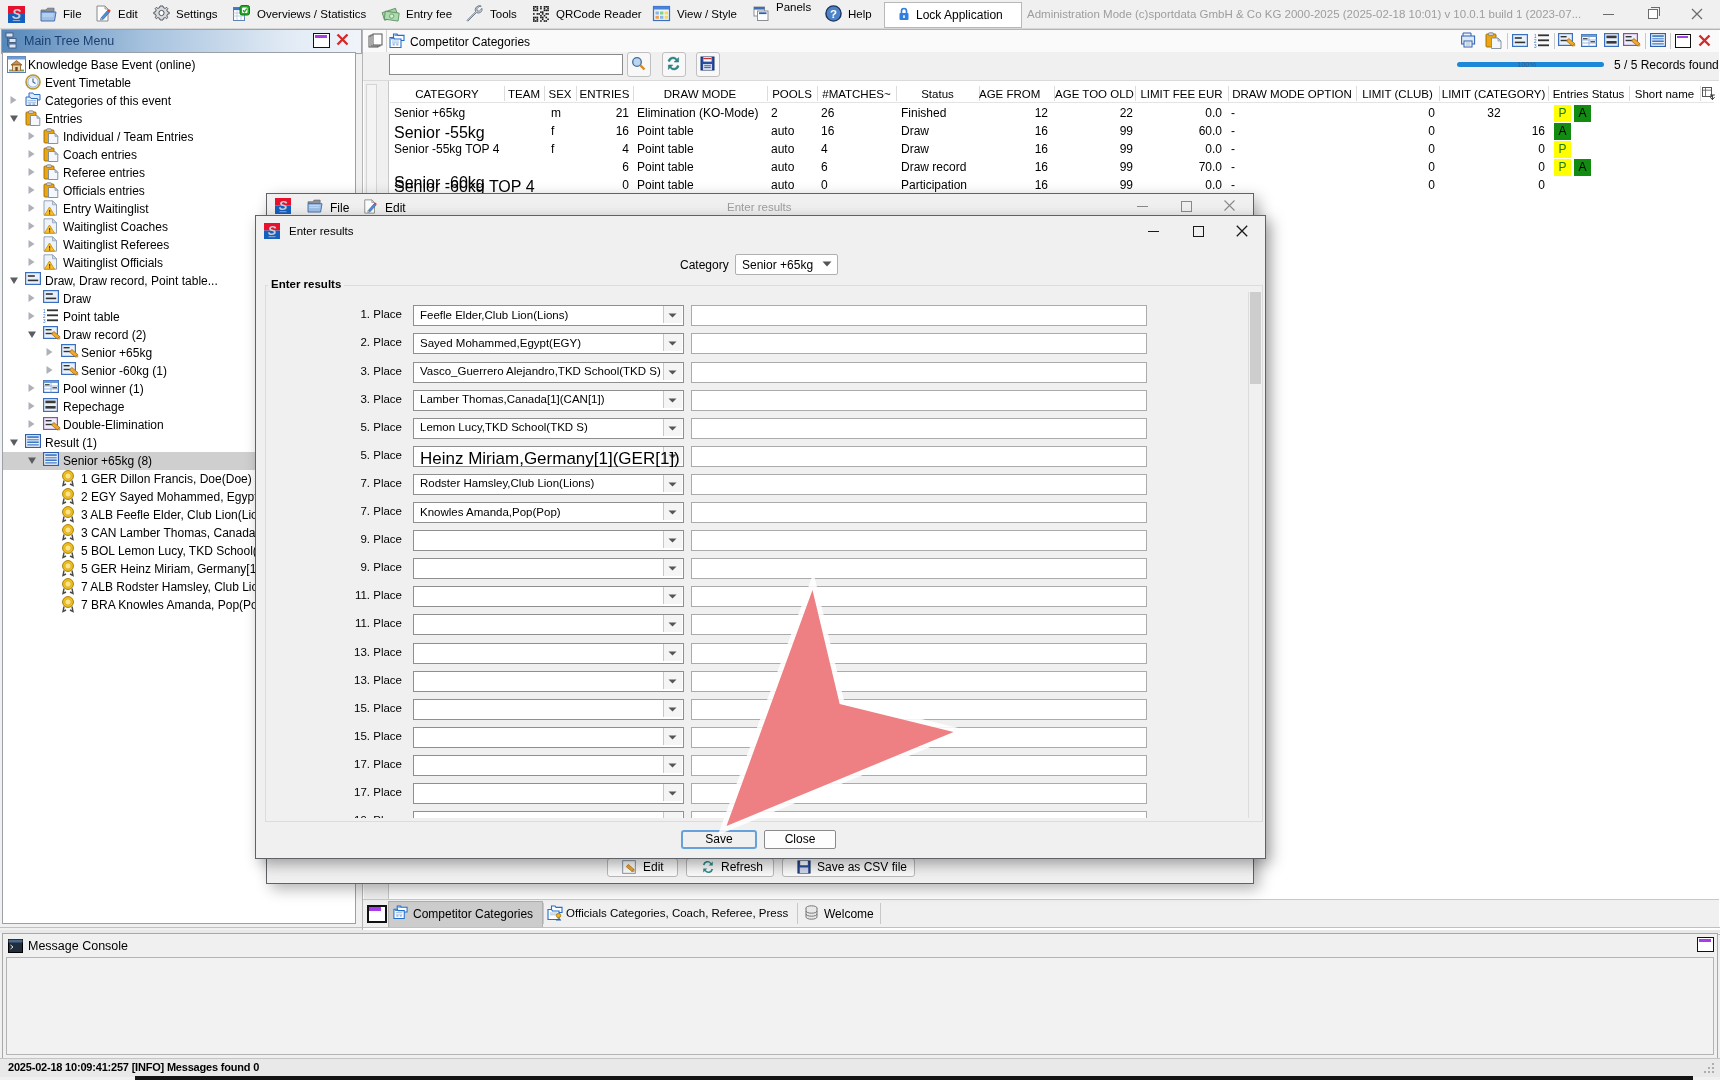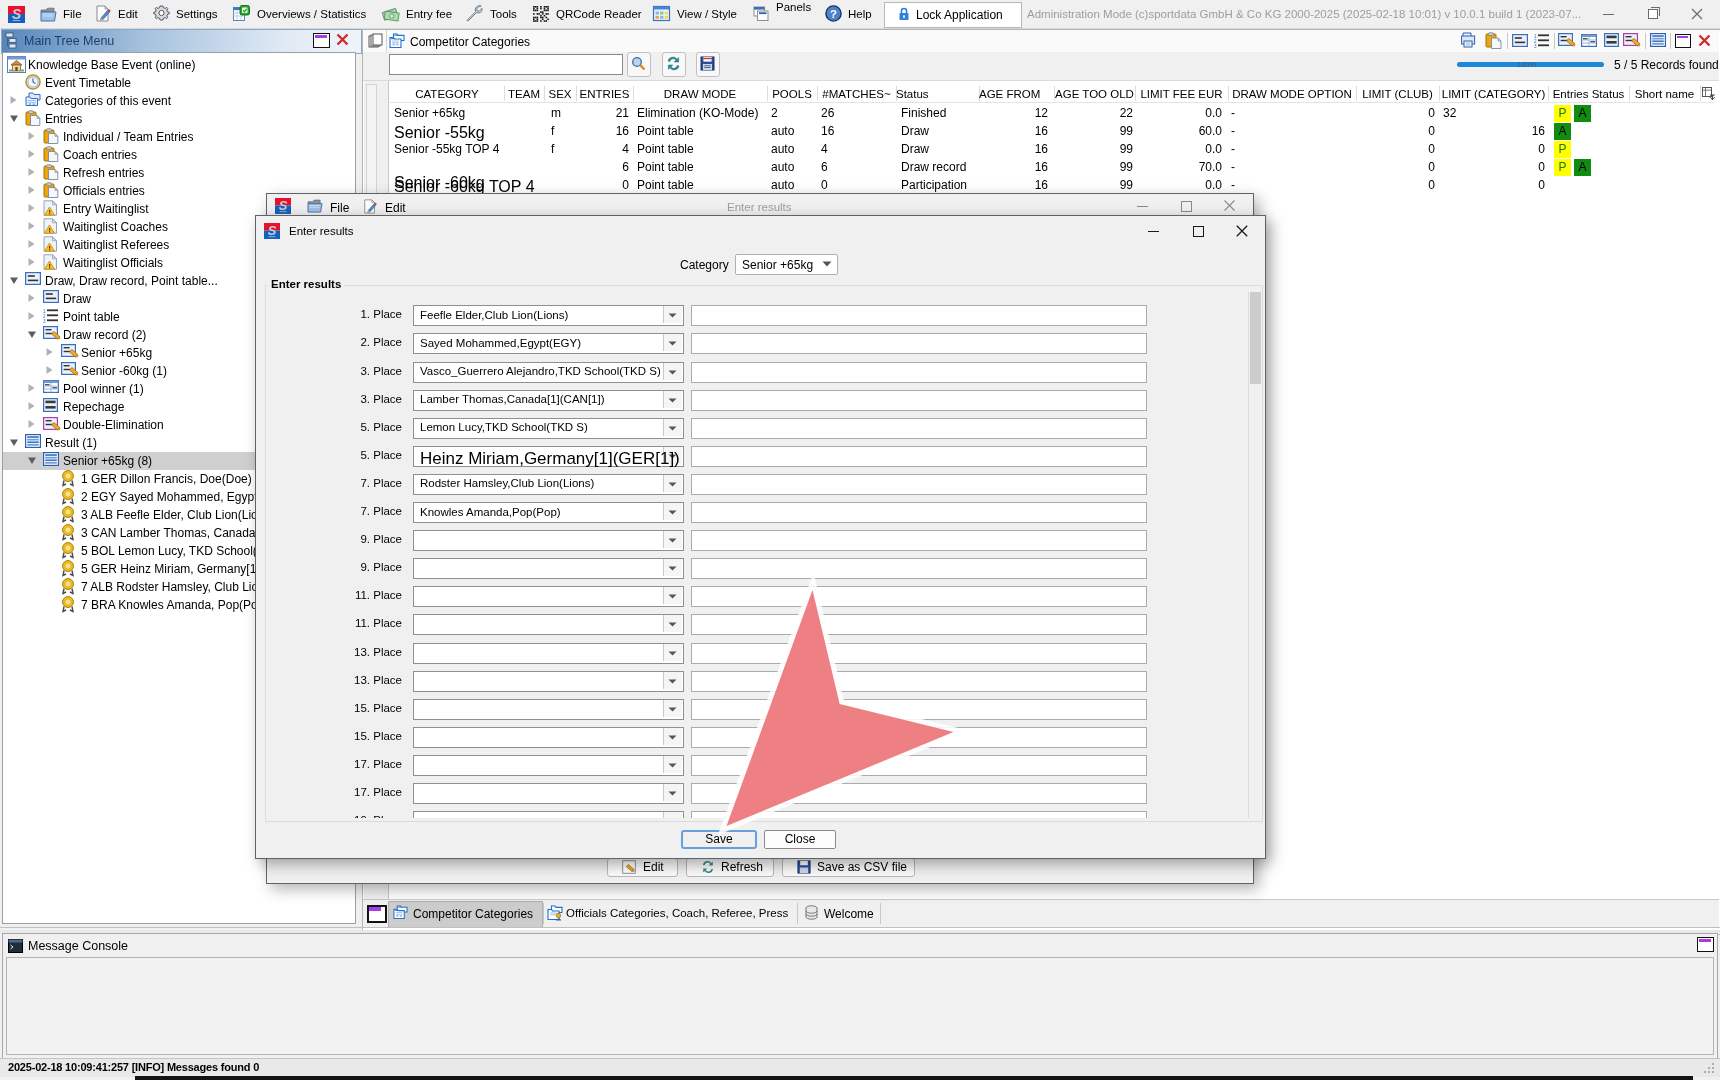--- a/index.html
+++ b/index.html
@@ -218,21 +218,21 @@
 <div class="txt" style="left:63px;top:147.5px;font-size:12px">Coach entries</div>
 <svg class="ab" style="left:27px;top:167px" width="9" height="10" viewBox="0 0 9 10">
     <path d="M1.5 1 L7.5 5 L1.5 9 Z" fill="#aeb2b8"></path>
   </svg>
 <svg class="ab" style="left:43px;top:164px" width="16" height="16" viewBox="0 0 16 16">
 <rect x="1" y="2" width="10" height="13" rx="1" fill="#eda612" stroke="#9a6a00" stroke-width="0.9"></rect>
 <rect x="3.6" y="0.8" width="4.8" height="2.8" rx="0.8" fill="#d0d0d0" stroke="#7a7a7a" stroke-width="0.8"></rect>
 <path d="M5.5 5.5 L12 5.5 L14.8 8.3 L14.8 15.5 L5.5 15.5 Z" fill="#f4f7fb" stroke="#7a8a9a" stroke-width="0.9"></path>
 <path d="M12 5.5 L12 8.3 L14.8 8.3 Z" fill="#d8e2ec" stroke="#7a8a9a" stroke-width="0.7"></path>
 </svg>
-<div class="txt" style="left:63px;top:165.5px;font-size:12px">Refresh entries</div>
+<div class="txt" style="left:63px;top:165.5px;font-size:12px">Referee entries</div>
 <svg class="ab" style="left:27px;top:185px" width="9" height="10" viewBox="0 0 9 10">
     <path d="M1.5 1 L7.5 5 L1.5 9 Z" fill="#aeb2b8"></path>
   </svg>
 <svg class="ab" style="left:43px;top:182px" width="16" height="16" viewBox="0 0 16 16">
 <rect x="1" y="2" width="10" height="13" rx="1" fill="#eda612" stroke="#9a6a00" stroke-width="0.9"></rect>
 <rect x="3.6" y="0.8" width="4.8" height="2.8" rx="0.8" fill="#d0d0d0" stroke="#7a7a7a" stroke-width="0.8"></rect>
 <path d="M5.5 5.5 L12 5.5 L14.8 8.3 L14.8 15.5 L5.5 15.5 Z" fill="#f4f7fb" stroke="#7a8a9a" stroke-width="0.9"></path>
 <path d="M12 5.5 L12 8.3 L14.8 8.3 Z" fill="#d8e2ec" stroke="#7a8a9a" stroke-width="0.7"></path>
 </svg>
 <div class="txt" style="left:63px;top:183.5px;font-size:12px">Officials entries</div>
@@ -576,21 +576,21 @@
 <div class="txt" style="left:544px;top:88px;width:32px;text-align:center;font-size:11.5px">SEX</div>
 <div class="ab" style="left:576px;top:86px;width:1px;height:15px;background:#dcdcdc"></div>
 <div class="txt" style="left:576px;top:88px;width:57px;text-align:center;font-size:11.5px">ENTRIES</div>
 <div class="ab" style="left:633px;top:86px;width:1px;height:15px;background:#dcdcdc"></div>
 <div class="txt" style="left:633px;top:88px;width:134px;text-align:center;font-size:11.5px">DRAW MODE</div>
 <div class="ab" style="left:767px;top:86px;width:1px;height:15px;background:#dcdcdc"></div>
 <div class="txt" style="left:767px;top:88px;width:50px;text-align:center;font-size:11.5px">POOLS</div>
 <div class="ab" style="left:817px;top:86px;width:1px;height:15px;background:#dcdcdc"></div>
 <div class="txt" style="left:817px;top:88px;width:79px;text-align:center;font-size:11.5px">#MATCHES~</div>
 <div class="ab" style="left:896px;top:86px;width:1px;height:15px;background:#dcdcdc"></div>
-<div class="txt" style="left:896px;top:88px;width:83px;font-size:11.5px">Status</div>
+<div class="txt" style="left:896px;top:88px;width:83px;text-align:center;font-size:11.5px">Status</div>
 <div class="ab" style="left:979px;top:86px;width:1px;height:15px;background:#dcdcdc"></div>
 <div class="txt" style="left:979px;top:88px;width:75px;text-align:left;font-size:11.5px">AGE FROM</div>
 <div class="ab" style="left:1054px;top:86px;width:1px;height:15px;background:#dcdcdc"></div>
 <div class="txt" style="left:1054px;top:88px;width:81px;text-align:center;font-size:11.5px">AGE TOO OLD</div>
 <div class="ab" style="left:1135px;top:86px;width:1px;height:15px;background:#dcdcdc"></div>
 <div class="txt" style="left:1135px;top:88px;width:93px;text-align:center;font-size:11.5px">LIMIT FEE EUR</div>
 <div class="ab" style="left:1228px;top:86px;width:1px;height:15px;background:#dcdcdc"></div>
 <div class="txt" style="left:1228px;top:88px;width:128px;text-align:center;font-size:11.5px">DRAW MODE OPTION</div>
 <div class="ab" style="left:1356px;top:86px;width:1px;height:15px;background:#dcdcdc"></div>
 <div class="txt" style="left:1356px;top:88px;width:83px;text-align:center;font-size:11.5px">LIMIT (CLUB)</div>
@@ -611,21 +611,21 @@
 <div class="txt" style="left:560px;top:106px;width:69px;text-align:right;font-size:12px">21</div>
 <div class="txt" style="left:637px;top:106px;font-size:12px">Elimination (KO-Mode)</div>
 <div class="txt" style="left:771px;top:106px;font-size:12px">2</div>
 <div class="txt" style="left:821px;top:106px;font-size:12px">26</div>
 <div class="txt" style="left:901px;top:106px;font-size:12px">Finished</div>
 <div class="txt" style="left:980px;top:106px;width:68px;text-align:right;font-size:12px">12</div>
 <div class="txt" style="left:1055px;top:106px;width:78px;text-align:right;font-size:12px">22</div>
 <div class="txt" style="left:1140px;top:106px;width:82px;text-align:right;font-size:12px">0.0</div>
 <div class="txt" style="left:1231px;top:106px;font-size:12px">-</div>
 <div class="txt" style="left:1360px;top:106px;width:75px;text-align:right;font-size:12px">0</div>
-<div class="txt" style="left:1443px;top:106px;width:102px;text-align:left;font-size:12px">32</div>
+<div class="txt" style="left:1443px;top:106px;width:102px;text-align:center;font-size:12px">32</div>
 <div class="ab" style="left:1554px;top:105px;width:17px;height:17px;background:#ffff00;font-size:12px;text-align:center;line-height:17px;color:#1a7a1a">P</div>
 <div class="ab" style="left:1574px;top:105px;width:17px;height:17px;background:#118c11;font-size:12px;text-align:center;line-height:17px;color:#000">A</div>
 <div class="txt" style="left:394px;top:124px;font-size:16px">Senior -55kg</div>
 <div class="txt" style="left:551px;top:124px;font-size:12px">f</div>
 <div class="txt" style="left:560px;top:124px;width:69px;text-align:right;font-size:12px">16</div>
 <div class="txt" style="left:637px;top:124px;font-size:12px">Point table</div>
 <div class="txt" style="left:771px;top:124px;font-size:12px">auto</div>
 <div class="txt" style="left:821px;top:124px;font-size:12px">16</div>
 <div class="txt" style="left:901px;top:124px;font-size:12px">Draw</div>
 <div class="txt" style="left:980px;top:124px;width:68px;text-align:right;font-size:12px">16</div>

